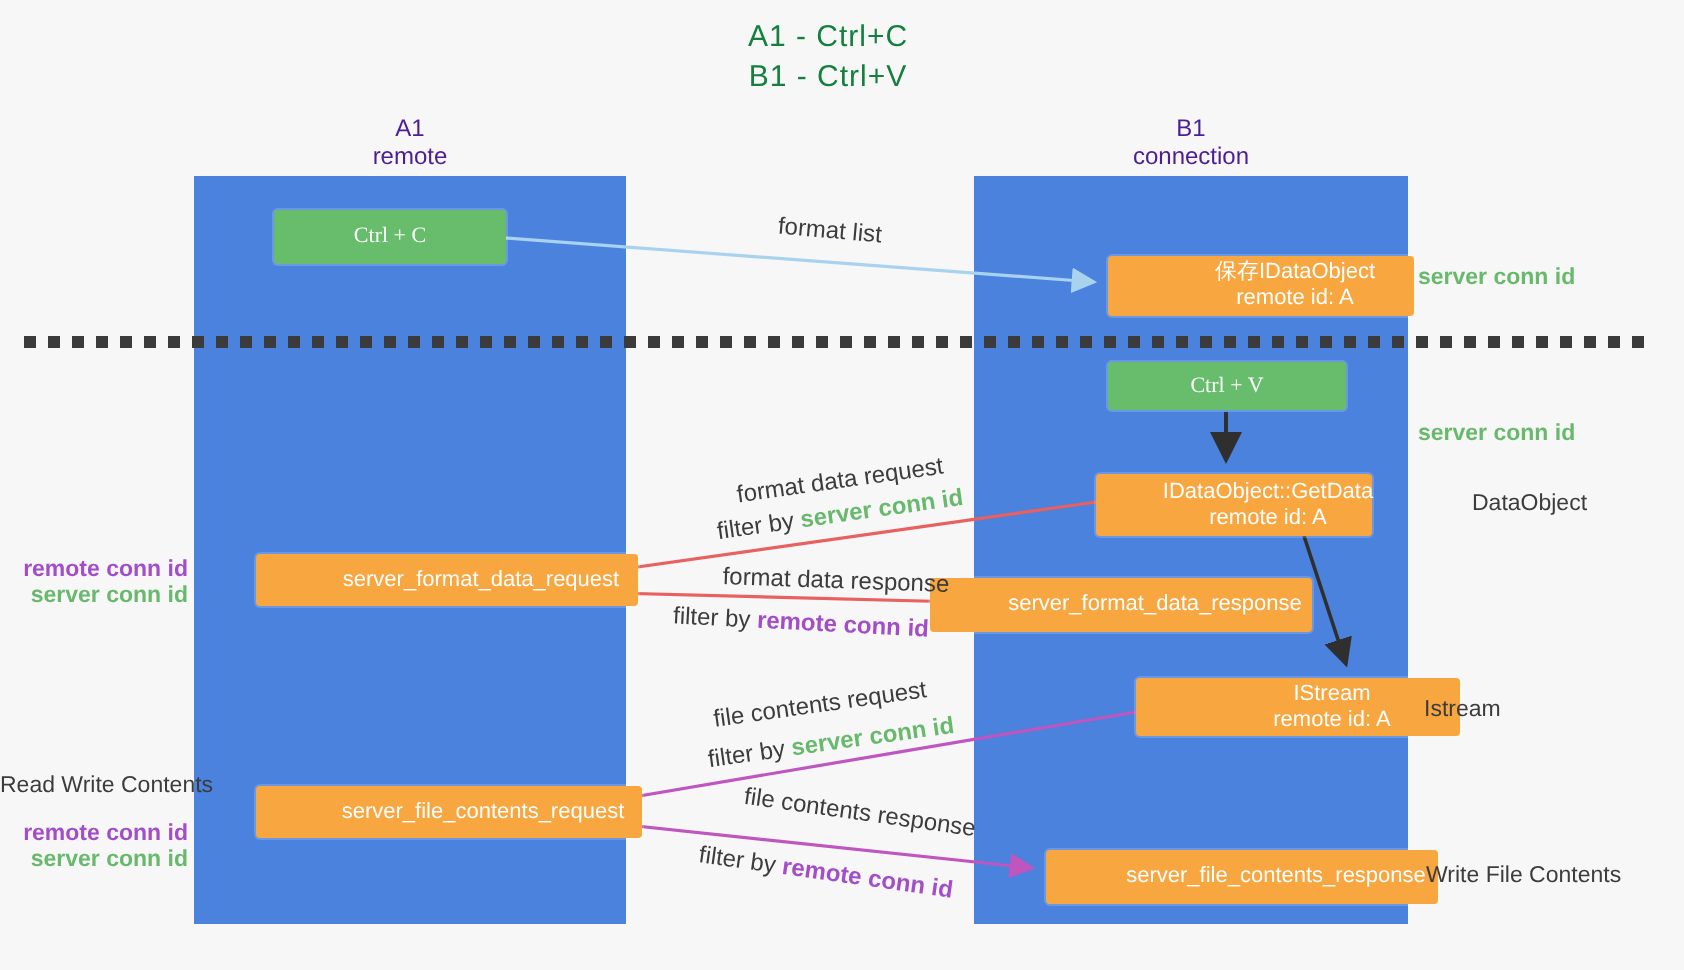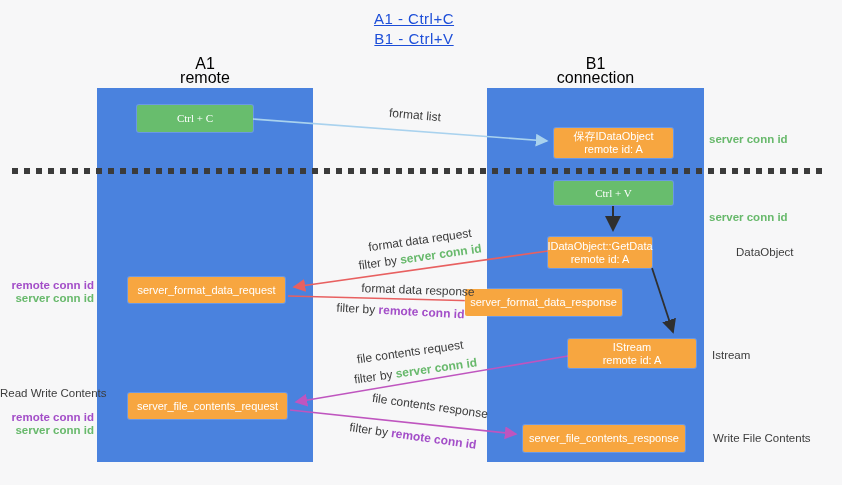--- a/index.html
+++ b/index.html
@@ -4,37 +4,37 @@
 <style>
   html,body{margin:0;padding:0;}
   body{
     width:842px;height:485px;background:#f7f7f8;
     font-family:"Liberation Sans", sans-serif;
     overflow:hidden;position:relative;
   }
   .stage{position:absolute;left:0;top:0;width:842px;height:485px;}
   .title{
     position:absolute;left:0;top:9px;width:828px;text-align:center;
-    font-size:15px;line-height:20px;color:#1d4ed8;letter-spacing:0.5px;text-decoration:underline;
+    font-size:15px;line-height:20px;color:#15803d;letter-spacing:0.5px;
   }
   .col-header{
-    position:absolute;text-align:center;font-size:16px;line-height:14px;color:#000000;
+    position:absolute;text-align:center;font-size:12px;line-height:14px;color:#4c1d95;
   }
   .col{position:absolute;background:#4a82de;}
   .dotted{
     position:absolute;left:12px;top:168px;width:812px;height:6px;
     background:repeating-linear-gradient(90deg,#3b3b3b 0 6px,transparent 6px 12px);
   }
   .node{
     position:absolute;display:flex;flex-direction:column;align-items:center;justify-content:center;
     color:#ffffff;font-size:11px;line-height:13px;text-align:center;border-radius:2px;
     box-shadow:0 0 0 1px rgba(255,255,255,0.18);
   }
   .node.green{background:#68bd6d;font-family:Liberation Serif, serif;}
-  .node.orange{background:#f7a640;}
+  .node.orange{background:#f7a640;padding-left:34px;}
   .arrows{position:absolute;left:0;top:0;}
   .albl{
     position:absolute;font-size:12px;color:#3c3c3c;text-align:center;white-space:nowrap;
   }
   .side{
     position:absolute;font-size:11.5px;color:#3c3c3c;white-space:nowrap;
   }
   .side.right-align{text-align:right;}
   .g{color:#68b96c;font-weight:bold;}
   .p{color:#a34ec8;font-weight:bold;}

